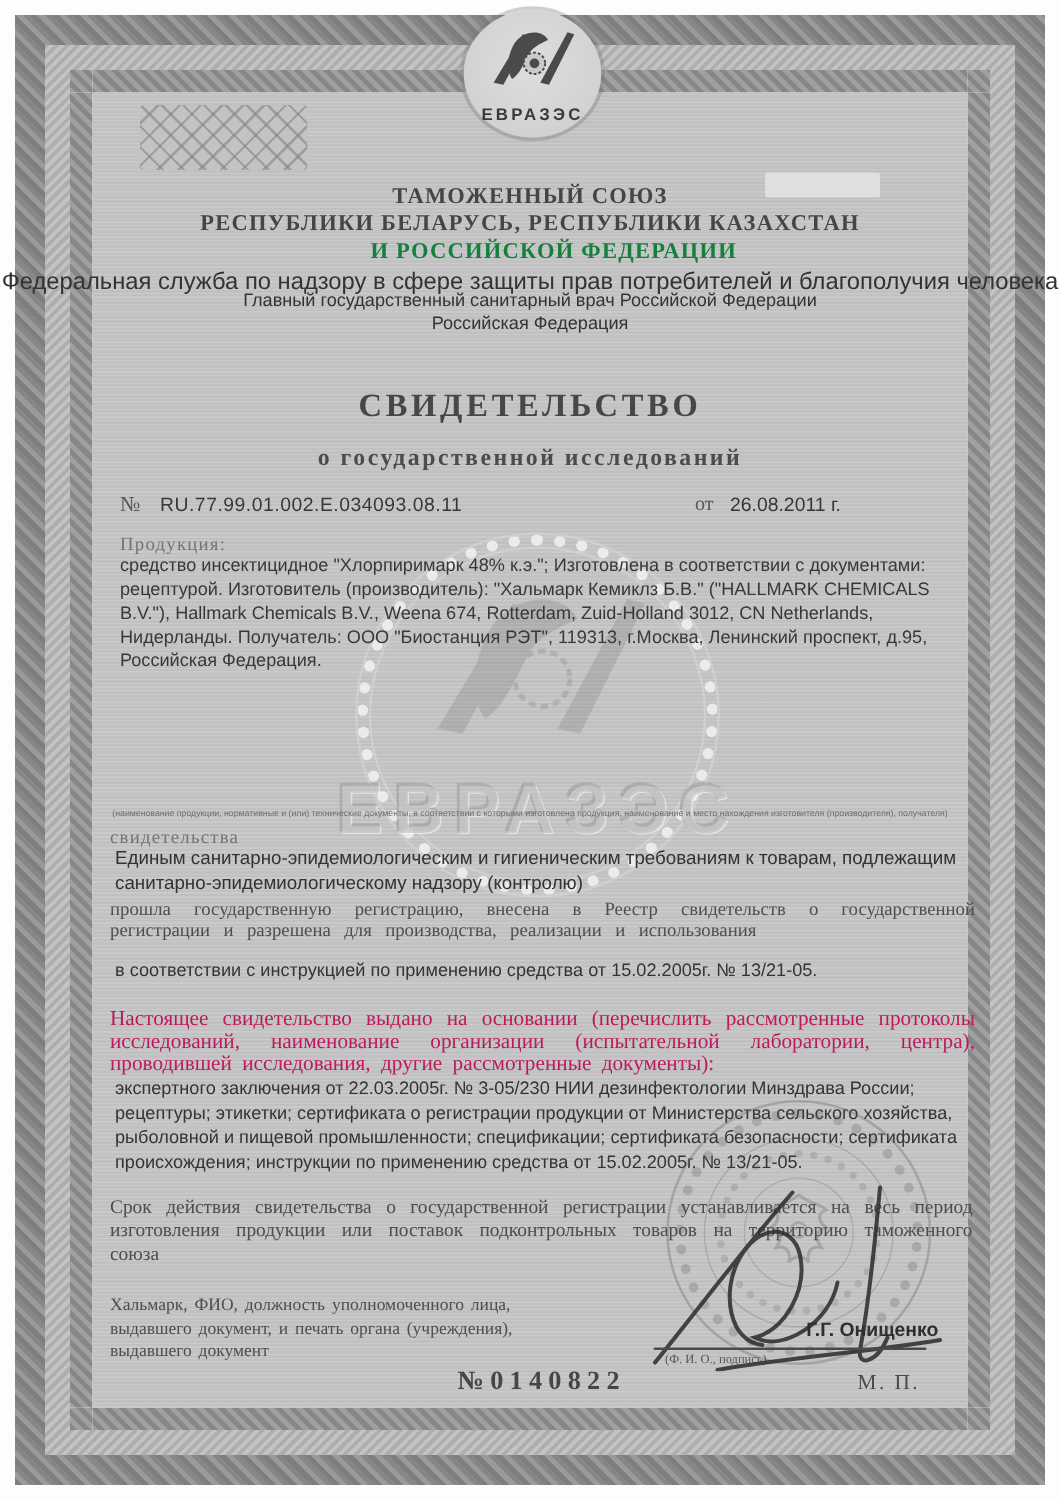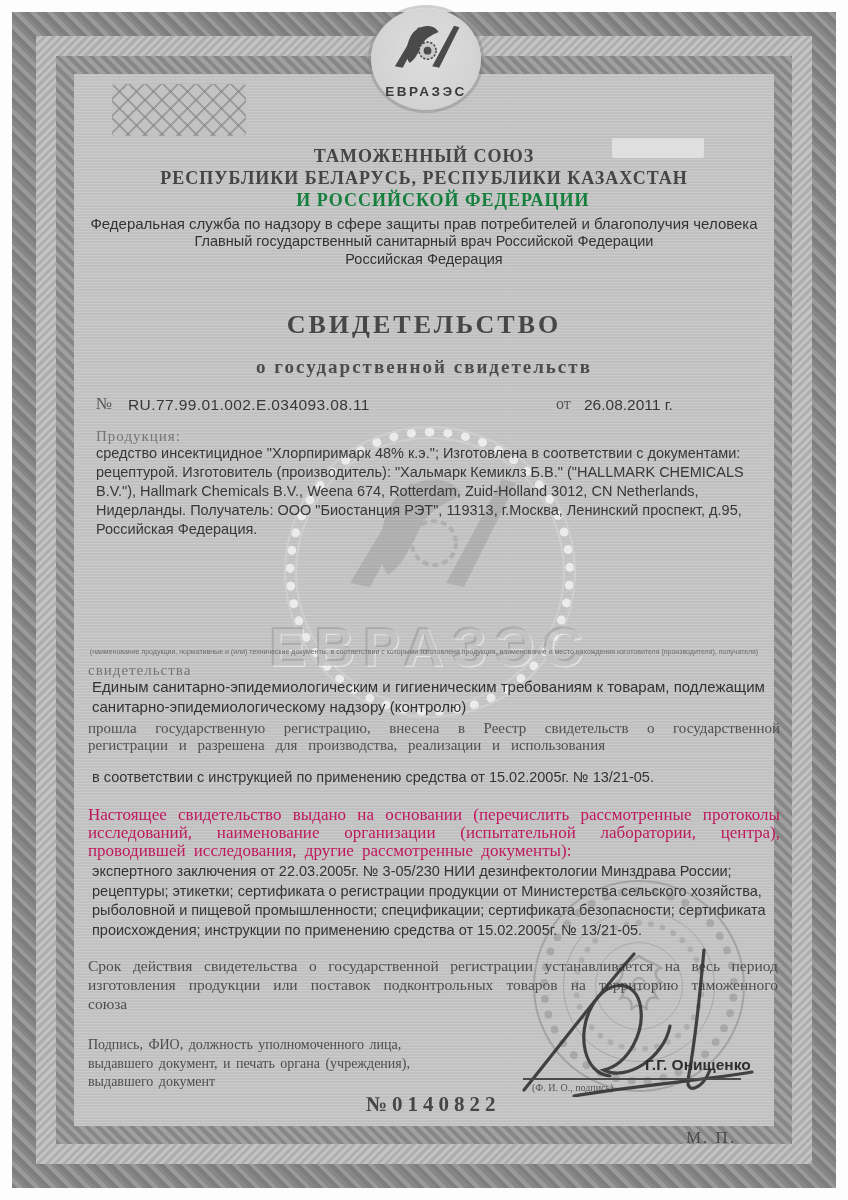--- a/index.html
+++ b/index.html
@@ -46,21 +46,21 @@
       text-shadow:1px 1px 0 rgba(255,255,255,.55),-1px -1px 0 rgba(110,110,110,.25);}
 
   
   .t{position:absolute;z-index:3;}
   .center{left:0;right:0;text-align:center;}
   .serif{font-family:"Liberation Serif",serif;}
 
   .hdr1{top:146px;font-size:18px;font-weight:bold;letter-spacing:1px;color:#454545;}
   .hdr2{top:168px;font-size:18px;font-weight:bold;letter-spacing:1px;color:#454545;font-family:Liberation Serif, serif;}
   .hdr3{top:190px;font-size:18px;font-weight:bold;letter-spacing:1px;color:#15803d;padding-left:38px;}
-  .agency1{top:215px;font-size:15px;color:#333;}
+  .agency1{top:215px;font-size:19px;color:#333;}
   .agency2{top:233px;font-size:14.5px;color:#333;}
   .agency3{top:251px;font-size:14.5px;color:#333;}
   .hnote{top:293px;font-size:7.5px;color:#6c6c6c;letter-spacing:.3px;}
 
   .doc-title{top:310px;font-size:26px;font-weight:bold;letter-spacing:3px;color:#474747;}
   .doc-subtitle{top:356px;font-size:19px;font-weight:bold;letter-spacing:2px;color:#4c4c4c;}
 
   .num-label{left:96px;top:394px;font-size:17px;color:#565656;}
   .num-value{left:128px;top:396px;font-size:15.5px;color:#383838;letter-spacing:.4px;}
   .date-label{left:556px;top:395px;font-size:16px;color:#565656;}
@@ -84,21 +84,21 @@
   .validity{left:88px;top:956px;width:690px;font-size:15.5px;line-height:19px;
       text-align:justify;word-spacing:5px;color:#4d4d4d;}
 
   .sig-label{left:88px;top:1036px;width:380px;font-size:14px;line-height:18.5px;
       word-spacing:2px;color:#4d4d4d;}
 
   .signer-name{left:645px;top:1056px;font-size:15.5px;font-weight:bold;color:#2e2e2e;}
   .sig-line{position:absolute;left:523px;top:1078px;width:218px;border-top:2px solid #4a4a4a;z-index:5;}
   .fio-note{left:532px;top:1082px;font-size:10px;color:#555;}
   .blank-number{left:366px;top:1092px;font-size:21px;letter-spacing:5px;font-weight:600;color:#464646;}
-  .stamp-place{left:686px;top:1096px;font-size:17px;letter-spacing:2px;color:#4a4a4a;margin-top:32px;}
+  .stamp-place{left:686px;top:1096px;font-size:17px;letter-spacing:2px;color:#4a4a4a;}
 
   
   .stamp{position:absolute;left:533px;top:880px;width:212px;height:212px;z-index:4;opacity:.55;}
   .sr{position:absolute;border-radius:50%;}
   .sr1{inset:0;border:2px solid rgba(88,88,88,.55);}
   .sr2{inset:7px;border:8px dotted rgba(88,88,88,.45);}
   .sr3{inset:30px;border:1.5px solid rgba(88,88,88,.5);}
   .sr4{inset:40px;border:6px dotted rgba(88,88,88,.35);}
   .sr5{inset:62px;border:1.5px solid rgba(88,88,88,.45);}
   .stamp-eagle{position:absolute;left:66px;top:66px;width:80px;height:80px;opacity:.6;}
@@ -142,21 +142,21 @@
   </div>
 
   <div class="t center serif hdr1">ТАМОЖЕННЫЙ СОЮЗ</div>
   <div class="t center serif hdr2">РЕСПУБЛИКИ БЕЛАРУСЬ, РЕСПУБЛИКИ КАЗАХСТАН</div>
   <div class="t center serif hdr3">И РОССИЙСКОЙ ФЕДЕРАЦИИ</div>
   <div class="t center agency1">Федеральная служба по надзору в сфере защиты прав потребителей и благополучия человека</div>
   <div class="t center agency2">Главный государственный санитарный врач Российской Федерации</div>
   <div class="t center agency3">Российская Федерация</div>
 
   <div class="t center serif doc-title">СВИДЕТЕЛЬСТВО</div>
-  <div class="t center serif doc-subtitle">о государственной свидетельств</div>
+  <div class="t center serif doc-subtitle">о государственной исследований</div>
 
   <div class="t serif num-label">№</div>
   <div class="t num-value">RU.77.99.01.002.E.034093.08.11</div>
   <div class="t serif date-label">от</div>
   <div class="t date-value">26.08.2011 г.</div>
 
   <div class="t serif product-label">Продукция:</div>
   <div class="t product-text">средство инсектицидное "Хлорпиримарк 48% к.э."; Изготовлена в соответствии с документами: рецептурой. Изготовитель (производитель): "Хальмарк Кемиклз Б.В." ("HALLMARK CHEMICALS B.V."), Hallmark Chemicals B.V., Weena 674, Rotterdam, Zuid-Holland 3012, CN Netherlands, Нидерланды. Получатель: ООО "Биостанция РЭТ", 119313, г.Москва, Ленинский проспект, д.95, Российская Федерация.</div>
   <div class="t center pnote">(наименование продукции, нормативные и (или) технические документы, в соответствии с которыми изготовлена продукция, наименование и место нахождения изготовителя (производителя), получателя)</div>
 
@@ -164,21 +164,21 @@
   <div class="t conforms-text">Единым санитарно-эпидемиологическим и гигиеническим требованиям к товарам, подлежащим санитарно-эпидемиологическому надзору (контролю)</div>
 
   <div class="t serif registered">прошла государственную регистрацию, внесена в Реестр свидетельств о государственной регистрации и разрешена для производства, реализации и использования</div>
   <div class="t instruction">в соответствии с инструкцией по применению средства от 15.02.2005г. № 13/21-05.</div>
 
   <div class="t serif basis-label">Настоящее свидетельство выдано на основании (перечислить рассмотренные протоколы исследований, наименование организации (испытательной лаборатории, центра), проводившей исследования, другие рассмотренные документы):</div>
   <div class="t basis-text">экспертного заключения от 22.03.2005г. № 3-05/230 НИИ дезинфектологии Минздрава России; рецептуры; этикетки; сертификата о регистрации продукции от Министерства сельского хозяйства, рыболовной и пищевой промышленности; спецификации; сертификата безопасности; сертификата происхождения; инструкции по применению средства от 15.02.2005г. № 13/21-05.</div>
 
   <div class="t serif validity">Срок действия свидетельства о государственной регистрации устанавливается на весь период изготовления продукции или поставок подконтрольных товаров на территорию таможенного союза</div>
 
-  <div class="t serif sig-label">Подпись, ФИО, должность уполномоченного лица, выдавшего документ, и печать органа (учреждения), выдавшего документ</div>
+  <div class="t serif sig-label">Хальмарк, ФИО, должность уполномоченного лица, выдавшего документ, и печать органа (учреждения), выдавшего документ</div>
 
   <div class="stamp">
     <div class="sr sr1"></div>
     <div class="sr sr2"></div>
     <div class="sr sr3"></div>
     <div class="sr sr4"></div>
     <div class="sr sr5"></div>
     <svg class="stamp-eagle" viewBox="0 0 80 80">
       <path d="M40,10 C30,18 24,16 18,22 C26,24 24,32 18,36 C28,38 26,46 22,52 C30,50 34,56 32,64 C36,58 44,58 48,64 C46,56 50,50 58,52 C54,46 52,38 62,36 C56,32 54,24 62,22 C56,16 50,18 40,10 Z" fill="none" stroke="rgba(80,80,80,.8)" stroke-width="2.5"></path>
       <circle cx="40" cy="38" r="6" fill="none" stroke="rgba(80,80,80,.8)" stroke-width="2"></circle>

